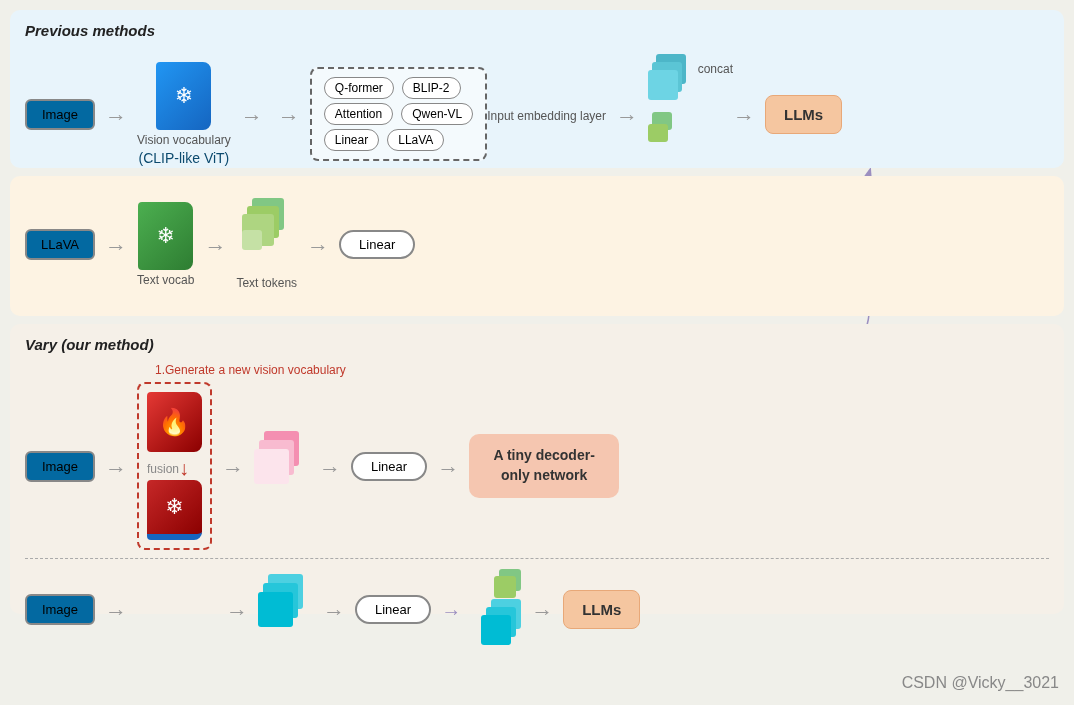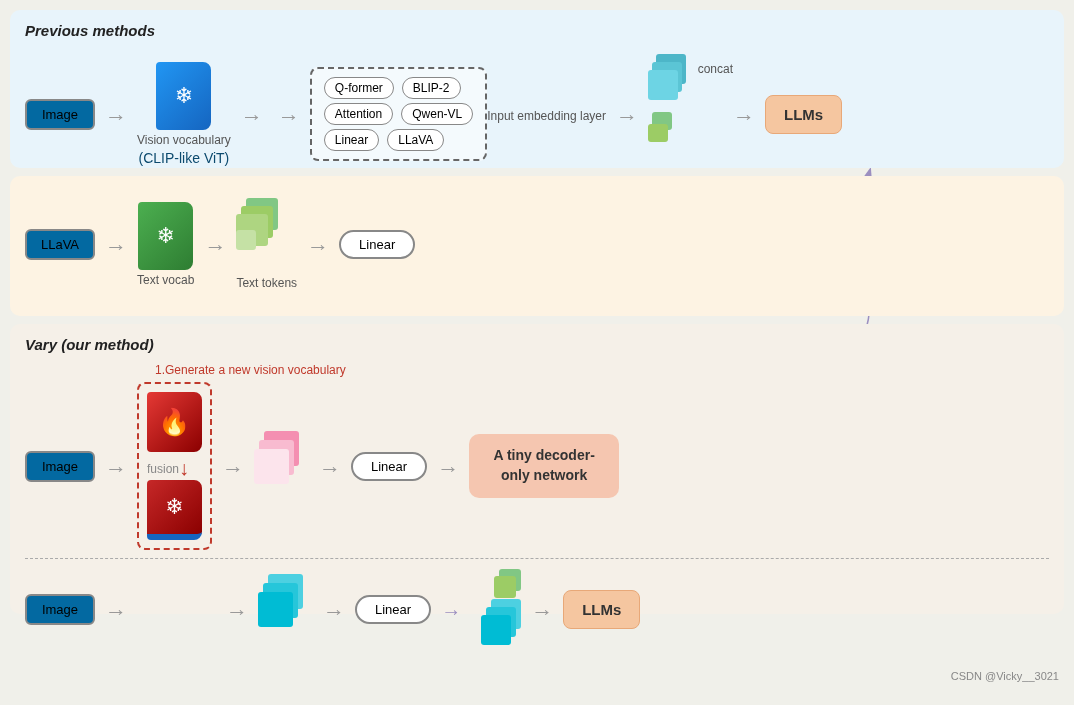--- a/index.html
+++ b/index.html
@@ -247,23 +247,23 @@
       margin-bottom: 5px;
     }
 
     .divider-dashed {
       border-top: 1.5px dashed #aaa;
       margin: 8px 0;
     }
 
     .watermark {
       position: absolute;
-      bottom: 23px;
+      bottom: 13px;
       right: 15px;
-      font-size: 11px;
+      font-size: 16px;
       color: #888;
     }
   </style>
 </head>
 <body>
 
 <div class="main-container">
 
   <svg style="position:absolute;top:0;left:0;width:1074px;height:705px;pointer-events:none;overflow:visible;">
 
@@ -362,21 +362,21 @@
 
       <div style="display:flex;flex-direction:column;align-items:center;">
         <div class="book-icon book-green">
           <span style="color:white;font-size:22px;">❄</span>
         </div>
         <div class="label-below">Text vocab</div>
       </div>
 
       <div class="arrow arrow-right"></div>
 
-      <div style="display:flex;flex-direction:column;align-items:flex-start;">
+      <div style="display:flex;flex-direction:column;align-items:flex-end;">
         <div class="token-stack" style="width:55px;height:75px;">
           <div class="token-cube tc-green1" style="width:32px;height:32px;left:10px;top:0;"></div>
           <div class="token-cube tc-green2" style="width:32px;height:32px;left:5px;top:8px;"></div>
           <div class="token-cube tc-green3" style="width:32px;height:32px;left:0;top:16px;"></div>
           <div style="position:absolute;width:20px;height:20px;background:#c5e1a5;border-radius:3px;left:0;top:32px;"></div>
         </div>
         <div class="label-below">Text tokens</div>
       </div>
 
       <div class="arrow arrow-right"></div>

